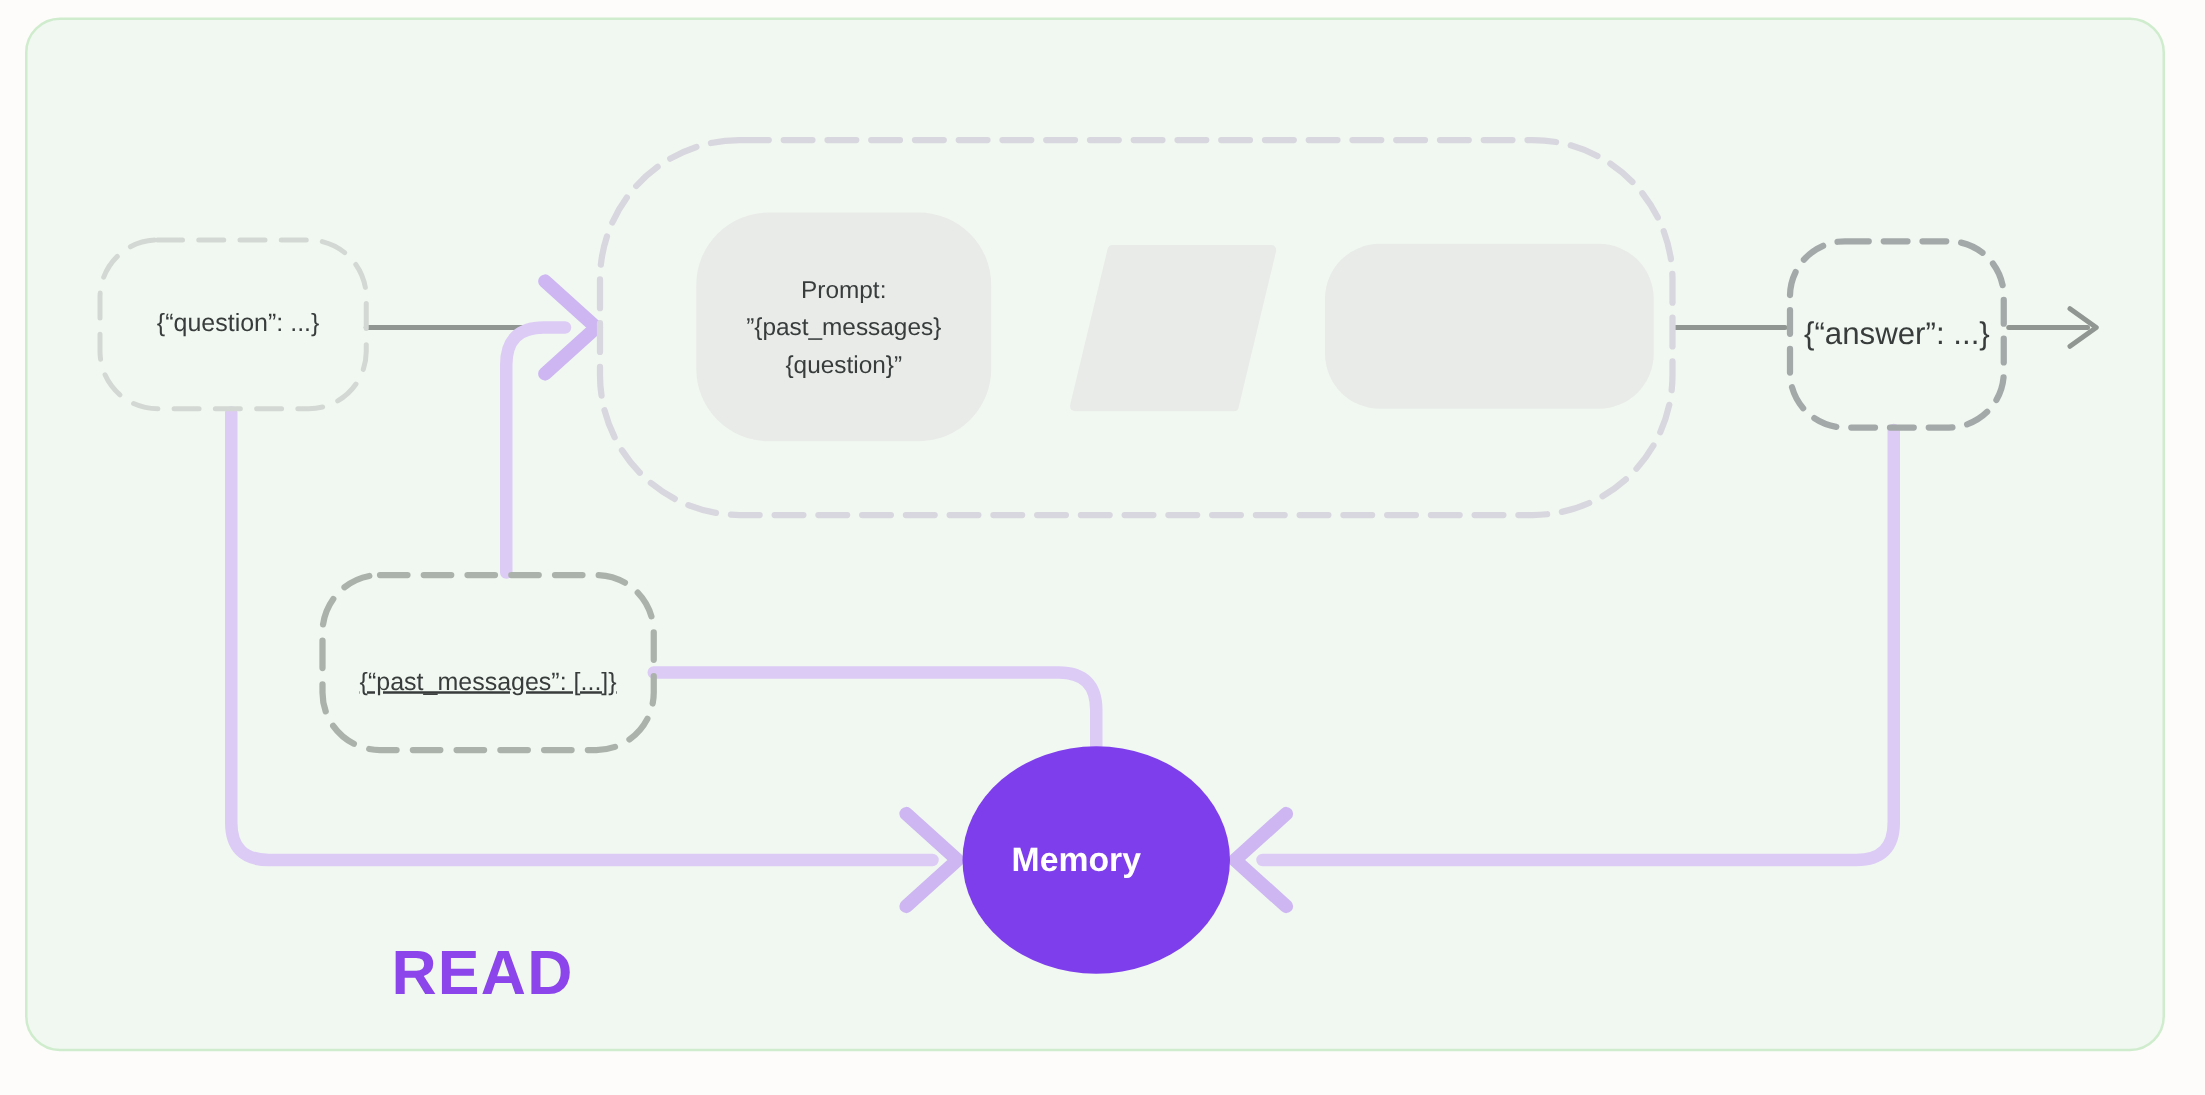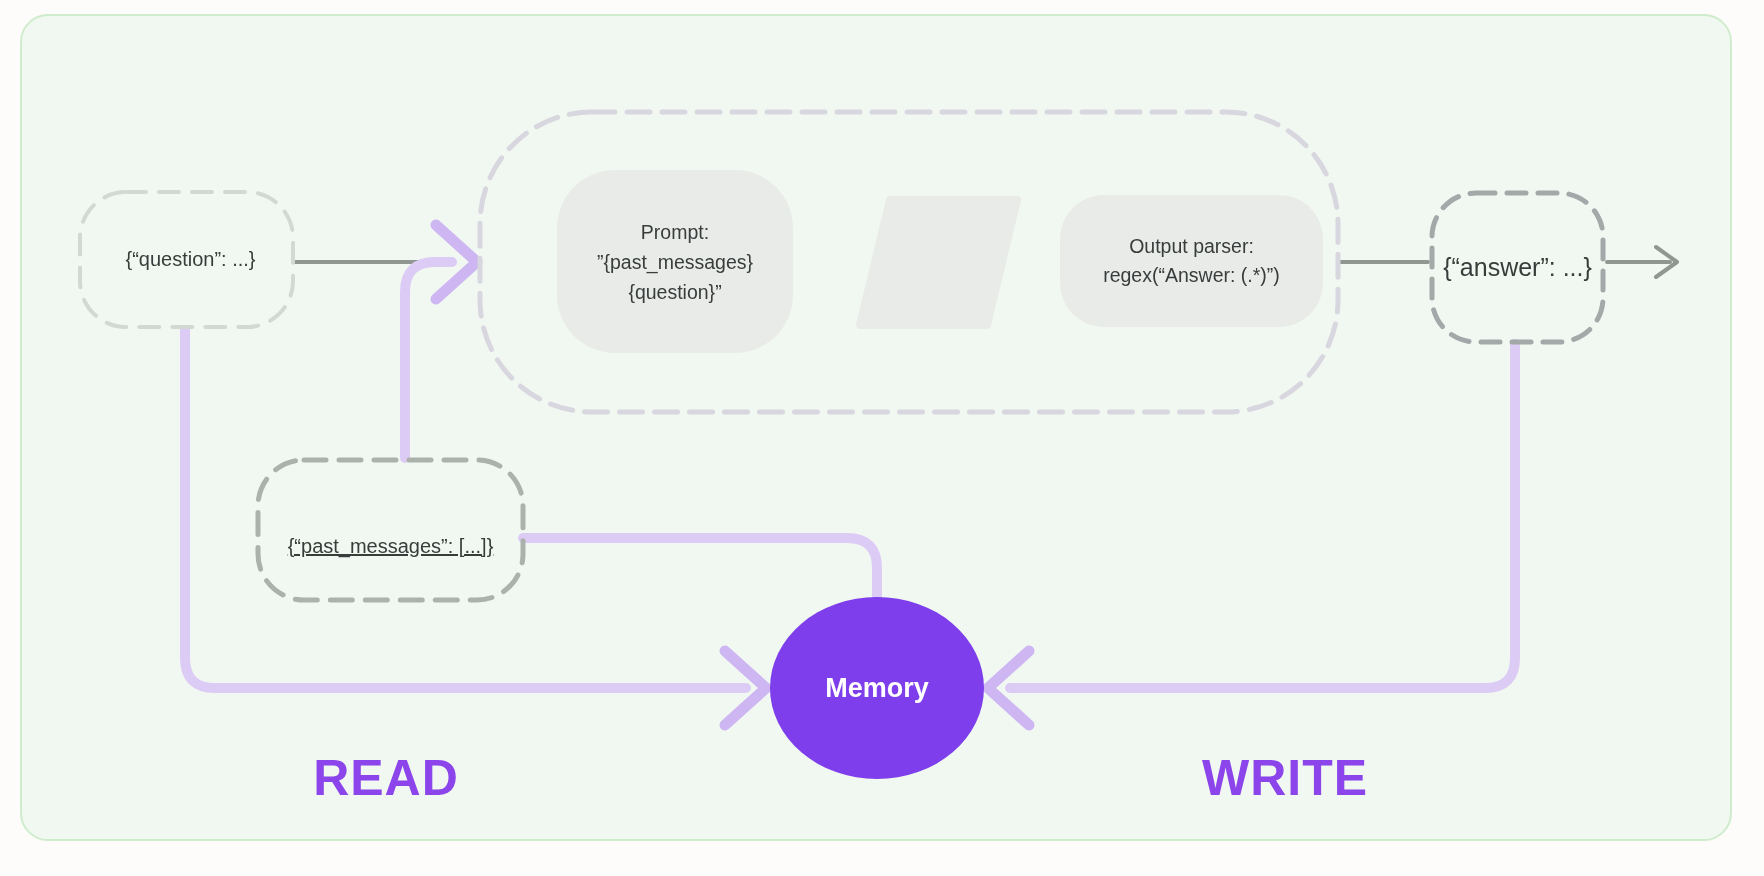--- a/index.html
+++ b/index.html
@@ -23,21 +23,21 @@
 
   
   .lbl{position:absolute;display:flex;align-items:center;justify-content:center;
        text-align:center;color:var(--text-dark);}
   .lbl-question{left:84px;top:192px;width:213px;height:135px;font-size:20px;}
   .lbl-prompt{left:557px;top:170px;width:236px;height:183px;font-size:19.5px;line-height:30px;flex-direction:column;}
   .lbl-model{left:856px;top:196px;width:165px;height:133px;font-size:21px;}
   .lbl-output{left:1060px;top:195px;width:263px;height:132px;font-size:19.5px;line-height:29px;flex-direction:column;}
   .lbl-answer{left:1432px;top:193px;width:171px;height:149px;font-size:25px;}
   .lbl-past{left:258px;top:476px;width:265px;height:140px;font-size:20px;text-decoration:underline;}
-  .lbl-memory{left:770px;top:597px;width:214px;height:182px;font-size:27px;font-weight:bold;color:#ffffff;}
+  .lbl-memory{left:754px;top:597px;width:214px;height:182px;font-size:27px;font-weight:bold;color:#ffffff;}
   .lbl-read{left:286px;top:746px;width:200px;height:64px;font-size:50px;font-weight:700;
             letter-spacing:1px;color:var(--label-purple);}
   .lbl-write{left:1183px;top:746px;width:204px;height:64px;font-size:50px;font-weight:600;
             letter-spacing:1px;color:var(--label-purple);}
 </style>
 </head>
 <body>
 
 <div class="stage">
 
@@ -78,28 +78,23 @@
 
   <div class="lbl lbl-question">{“question”: ...}</div>
 
   <div class="lbl lbl-prompt">
     <span>Prompt:</span>
     <span>”{past_messages}</span>
     <span>{question}”</span>
   </div>
 
 
-  <div class="lbl lbl-output">
-    <span>Output parser:</span>
-    <span>regex(“Answer: (.*)”)</span>
-  </div>
 
   <div class="lbl lbl-answer">{“answer”: ...}</div>
 
   <div class="lbl lbl-past">{“past_messages”: [...]}</div>
 
   <div class="lbl lbl-memory">Memory</div>
 
   <div class="lbl lbl-read">READ</div>
 
-  <div class="lbl lbl-write">WRITE</div>
 
 </div>
 
 </body></html>

